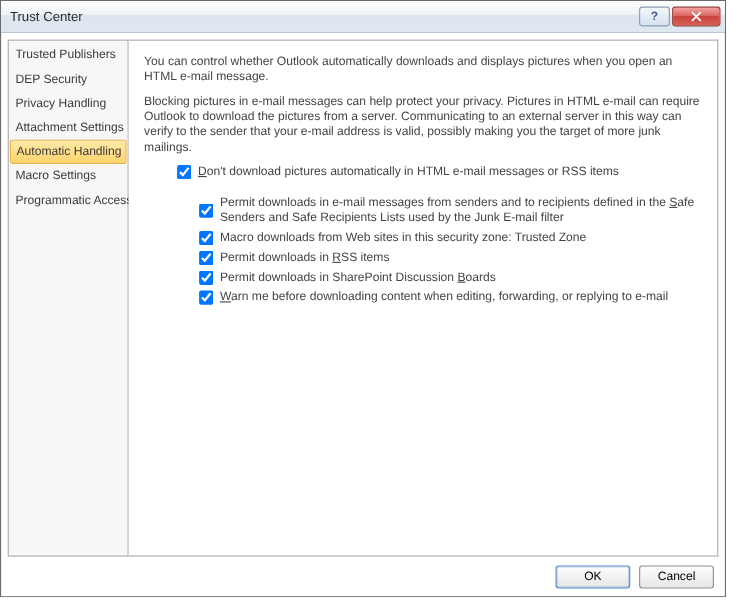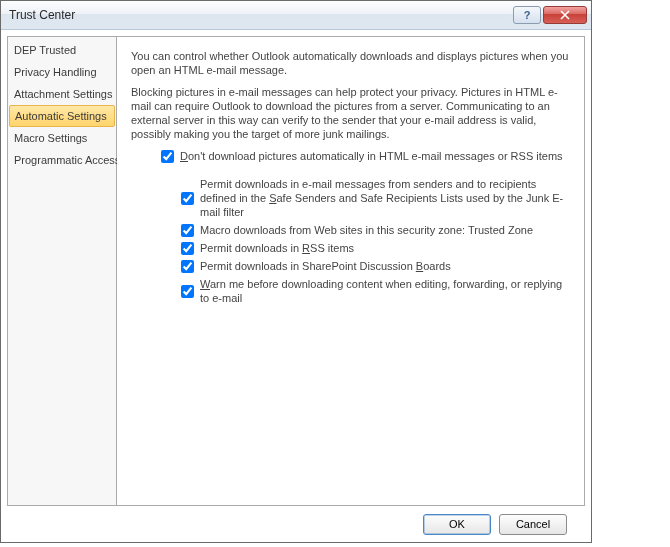--- a/index.html
+++ b/index.html
@@ -4,21 +4,21 @@
 <style>
   html, body {
     margin: 0;
     padding: 0;
     font-family: "Segoe UI", Tahoma, sans-serif;
     font-size: 11px;
     color: #333;
     background: #fff;
   }
   .window {
-    width: 592px;
+    width: 660px;
     height: 543px;
     border: 1px solid #6a6a6a;
     background: #fff;
     position: relative;
     display: flex;
     flex-direction: column;
     box-sizing: border-box;
   }
   .titlebar {
     height: 28px;
@@ -116,21 +116,21 @@
   .sub-checks {
     margin-left: 20px;
     margin-top: 14px;
   }
   .u { text-decoration: underline; }
   .footer {
     height: 36px;
     display: flex;
     align-items: center;
     justify-content: flex-end;
-    padding: 0 24px;
+    padding: 0 10px;
     gap: 8px;
     border-top: 0;
   }
   .btn {
     min-width: 68px;
     height: 21px;
     border: 1px solid #8b8b8b;
     border-radius: 3px;
     background: linear-gradient(to bottom, #fdfdfd, #e6e6e6);
     font-family: inherit;
@@ -159,24 +159,25 @@
         <svg viewBox="0 0 10 10">
           <path d="M1 1 L9 9 M9 1 L1 9" stroke="#fff" stroke-width="1.6" fill="none"></path>
         </svg>
       </div>
     </div>
   </div>
 
   <div class="content-area">
 
     <div class="sidebar">
-      <div class="sidebar-item">DEP Trusted</div>
+      <div class="sidebar-item">Trusted Publishers</div>
+      <div class="sidebar-item">DEP Security</div>
       <div class="sidebar-item">Privacy Handling</div>
       <div class="sidebar-item">Attachment Settings</div>
-      <div class="sidebar-item selected">Automatic Settings</div>
+      <div class="sidebar-item selected">Automatic Handling</div>
       <div class="sidebar-item">Macro Settings</div>
       <div class="sidebar-item">Programmatic Access</div>
     </div>
 
     <div class="main-panel">
       <p>You can control whether Outlook automatically downloads and displays pictures when you open an HTML e-mail message.</p>
       <p>Blocking pictures in e-mail messages can help protect your privacy. Pictures in HTML e-mail can require Outlook to download the pictures from a server. Communicating to an external server in this way can verify to the sender that your e-mail address is valid, possibly making you the target of more junk mailings.</p>
 
       <div class="check-row" style="margin-left:30px; margin-top:6px;">
         <input type="checkbox" checked="" style="">

